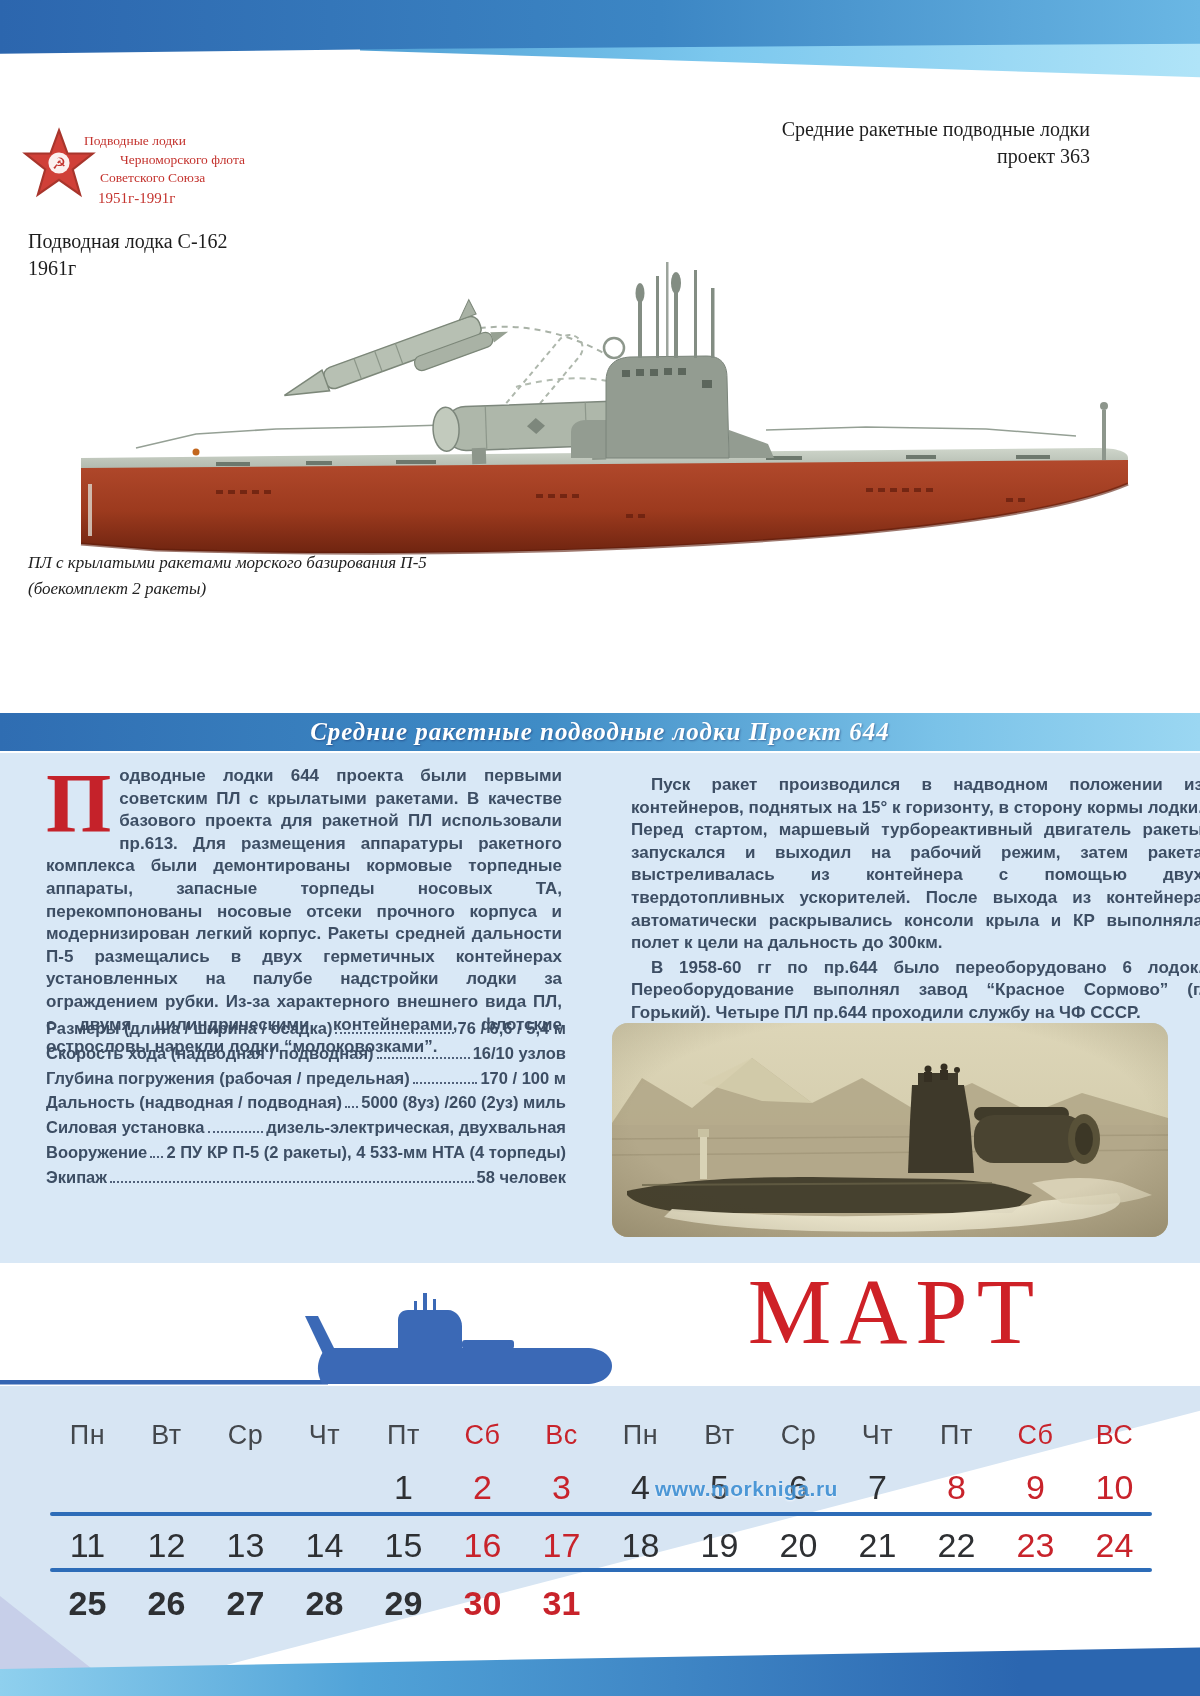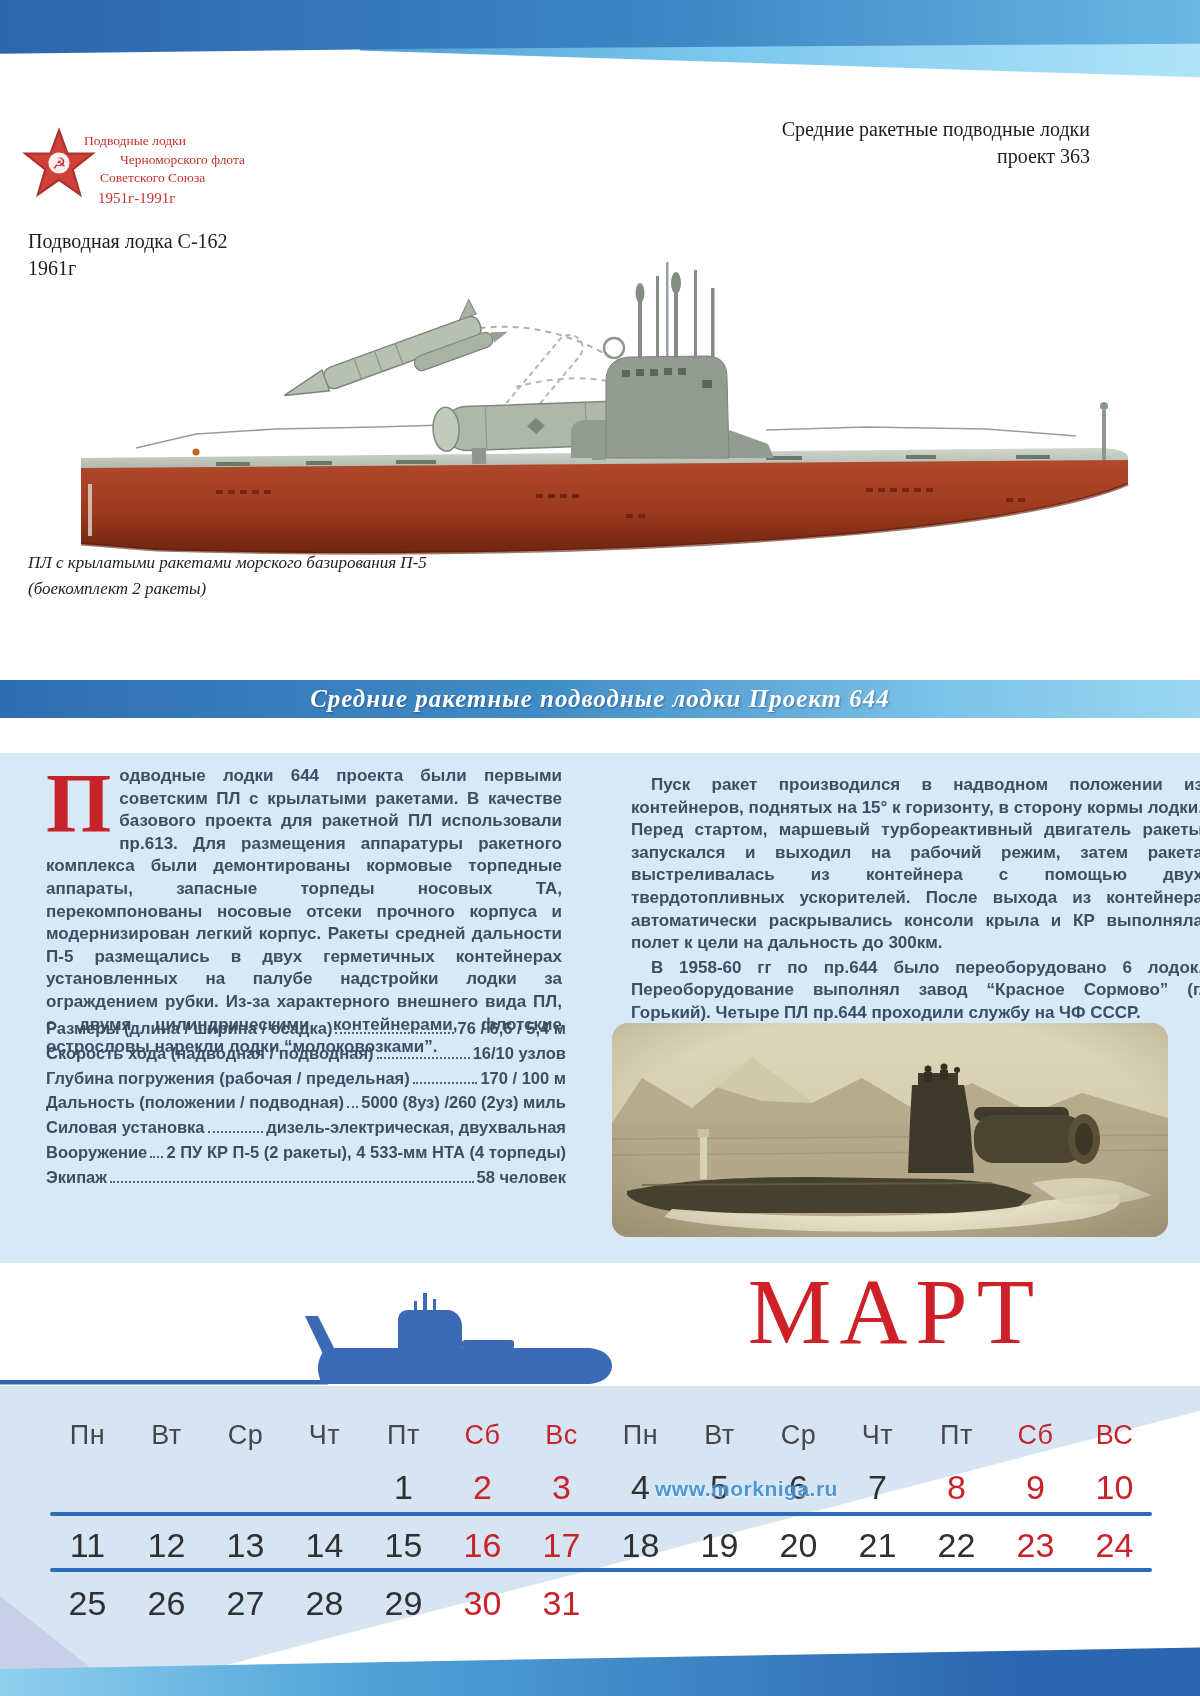--- a/index.html
+++ b/index.html
@@ -24,21 +24,21 @@
 
   .boat-name{position:absolute;left:28px;top:228px;color:#1d1d1d;
         font-family:"Liberation Serif",serif;font-size:20px;line-height:1.35;}
 
   .main-ill{position:absolute;left:66px;top:262px;width:1080px;height:300px;}
 
   .ill-caption{position:absolute;left:28px;top:550px;color:#222;
         font-family:"Liberation Serif",serif;font-style:italic;font-size:17px;line-height:1.5;}
 
   
-  .section-band{position:absolute;left:0;top:680px;width:100%;height:38px;
+  .section-band{position:absolute;left:0;top:713px;width:100%;height:38px;
         background:linear-gradient(90deg,#2f6db2 0%,#3f8cc6 45%,#7ac2e8 78%,#9bd7f2 100%);
         display:flex;align-items:center;justify-content:center;}
   .section-band span{color:#fff;font-family:"Liberation Serif",serif;font-style:italic;font-weight:700;
         font-size:25px;letter-spacing:1px;text-shadow:1px 1px 2px rgba(0,0,60,.35);}
 
   
   .panel{position:absolute;left:0;top:753px;width:100%;height:510px;background:#d9e8f6;}
   .col{position:absolute;color:#3d4e64;font-size:17px;line-height:1.33;text-align:justify;font-weight:600;}
   .col-left{left:46px;top:765px;width:516px;}
   .col-right{left:598px;top:774px;width:572px;margin-left:33px;}
@@ -66,21 +66,21 @@
   .corner-lav{position:absolute;left:0;top:1596px;width:96px;height:76px;background:#c7cfe9;
         clip-path:polygon(0 0,100% 100%,0 100%);}
   .band-bottom{position:absolute;left:0;top:1642px;width:100%;height:54px;
         background:linear-gradient(90deg,#8fd0ee 0%,#51a3d8 30%,#2b66b0 85%);
         clip-path:polygon(0 50%,100% 10%,100% 100%,0 100%);}
 
   .cal-days,.cal-row{position:absolute;left:48px;width:1106px;display:grid;
         grid-template-columns:repeat(14,1fr);text-align:center;}
   .cal-days{top:1420px;font-size:27px;color:#43474c;letter-spacing:.5px;}
   .cal-row{font-size:34px;color:#2e3033;}
-  .row-0{top:1468px;} .row-1{top:1526px;} .row-2{top:1584px;}
+  .row-0{top:1468px;} .row-1{top:1526px;} .row-2{top:1584px;font-weight:bold;}
   .cal-cell.red,.cal-day.red{color:#c8232b;}
   .cal-rule{position:absolute;left:50px;width:1102px;height:4px;background:#2d6cb8;border-radius:2px;}
   .rule-0{top:1512px;} .rule-1{top:1568px;}
   .watermark{position:absolute;left:655px;top:1477px;font-size:21px;font-weight:700;color:#3e8fd3;
         letter-spacing:.5px;text-shadow:0 1px 2px rgba(255,255,255,.85);opacity:.9;}
 </style>
 </head>
 <body>
 
 <div class="page">
@@ -245,21 +245,21 @@
         <span>Скорость хода (надводная / подводная)</span>
         <span class="lead"></span>
         <span class="val">16/10 узлов</span>
       </div>
       <div class="spec-row">
         <span>Глубина погружения (рабочая / предельная)</span>
         <span class="lead"></span>
         <span class="val">170 / 100 м</span>
       </div>
       <div class="spec-row">
-        <span>Дальность (положении / подводная)</span>
+        <span>Дальность (надводная / подводная)</span>
         <span class="lead"></span>
         <span class="val">5000 (8уз) /260 (2уз) миль</span>
       </div>
       <div class="spec-row">
         <span>Силовая установка</span>
         <span class="lead"></span>
         <span class="val">дизель-электрическая, двухвальная</span>
       </div>
       <div class="spec-row">
         <span>Вооружение</span>

